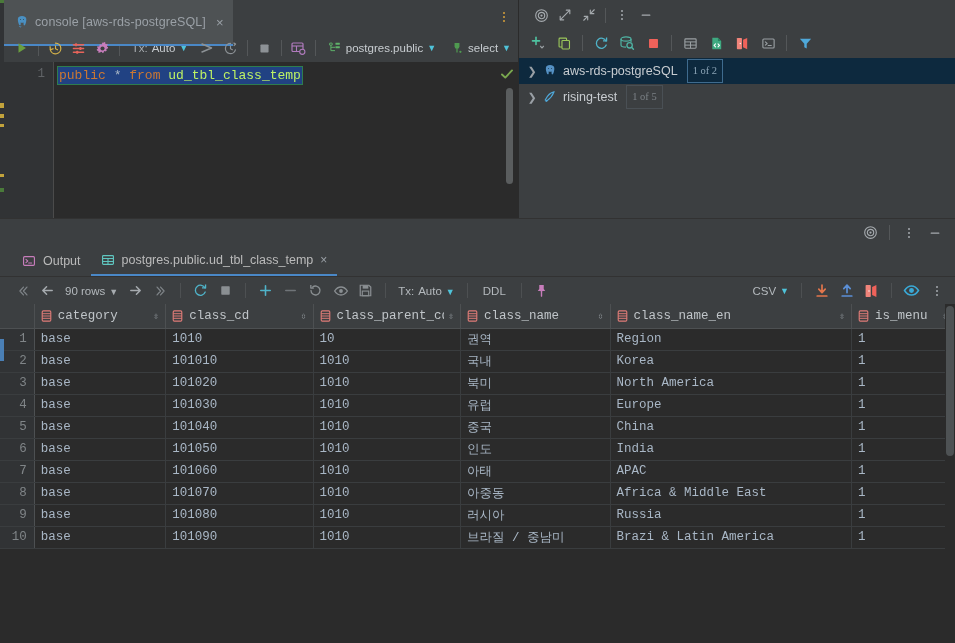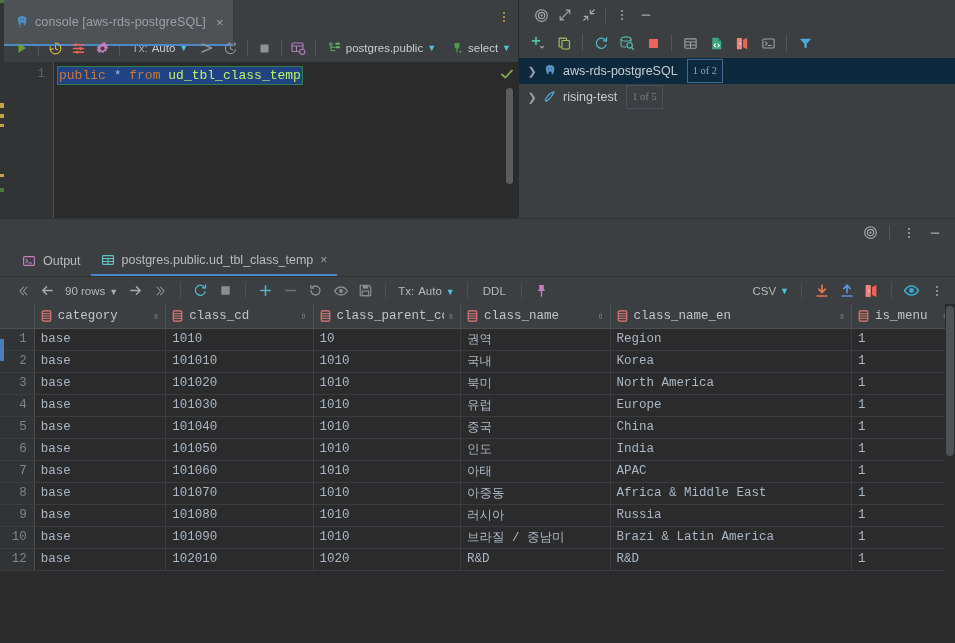--- a/index.html
+++ b/index.html
@@ -838,29 +838,20 @@
             </tr>
           <tr>
               <td class="rn">10</td>
               <td>base</td>
               <td>101090</td>
               <td>1010</td>
               <td>브라질 / 중남미</td>
               <td>Brazi &amp; Latin America</td>
               <td>1</td>
             </tr>
-          <tr>
-              <td class="rn">12</td>
-              <td>base</td>
-              <td>102010</td>
-              <td>1020</td>
-              <td>R&amp;D</td>
-              <td>R&amp;D</td>
-              <td>1</td>
-            </tr>
         </tbody>
       </table>
       <div class="sel-marker" style="top:35px"></div>
       <div class="grid-vscroll">
         <div class="grid-vthumb"></div>
       </div>
     </div>
   </div>
 </div>
 

